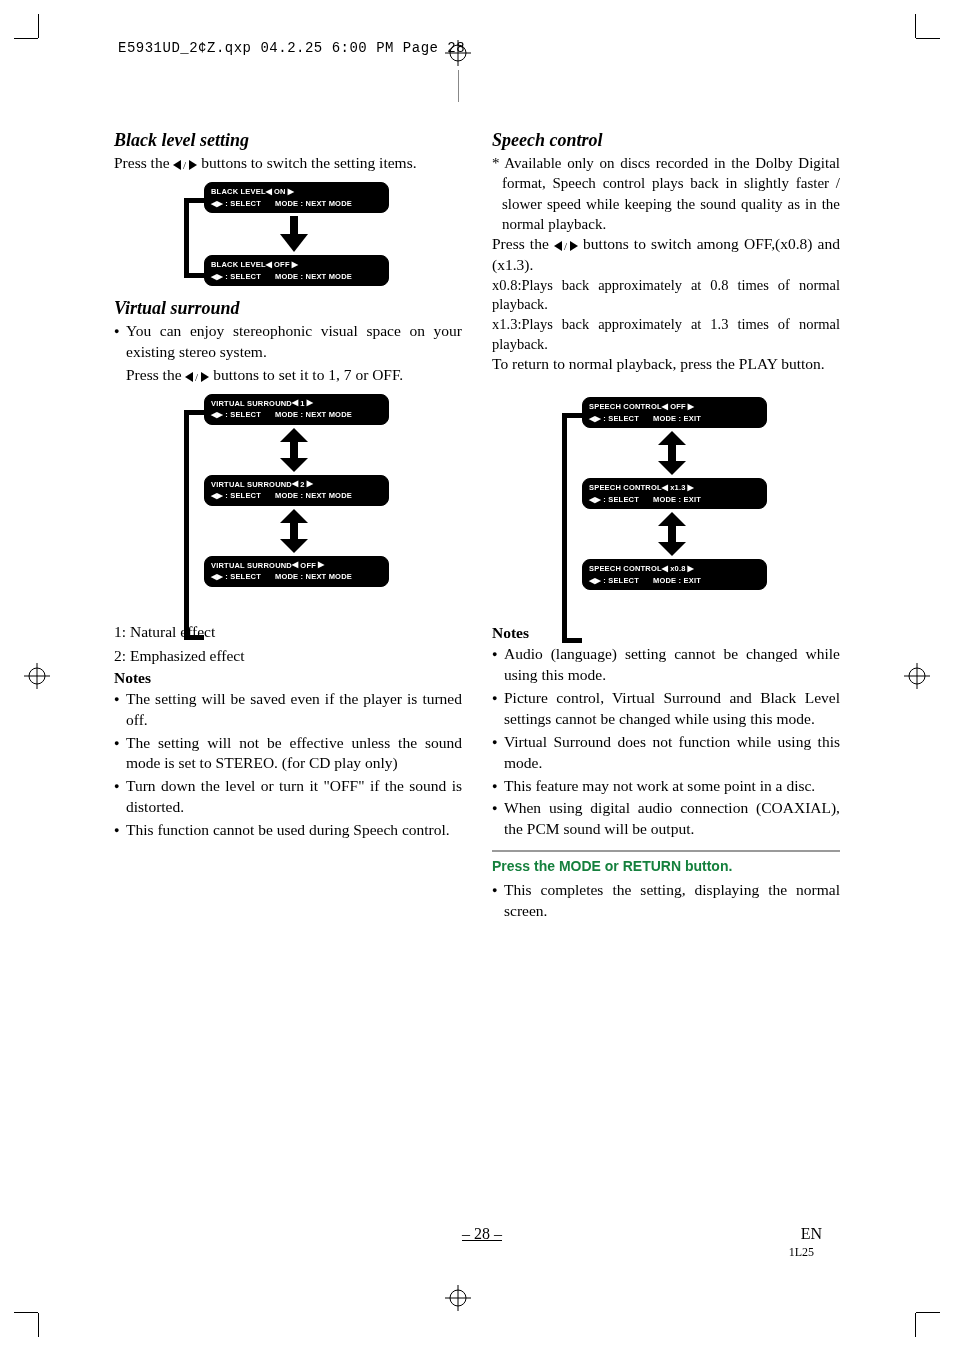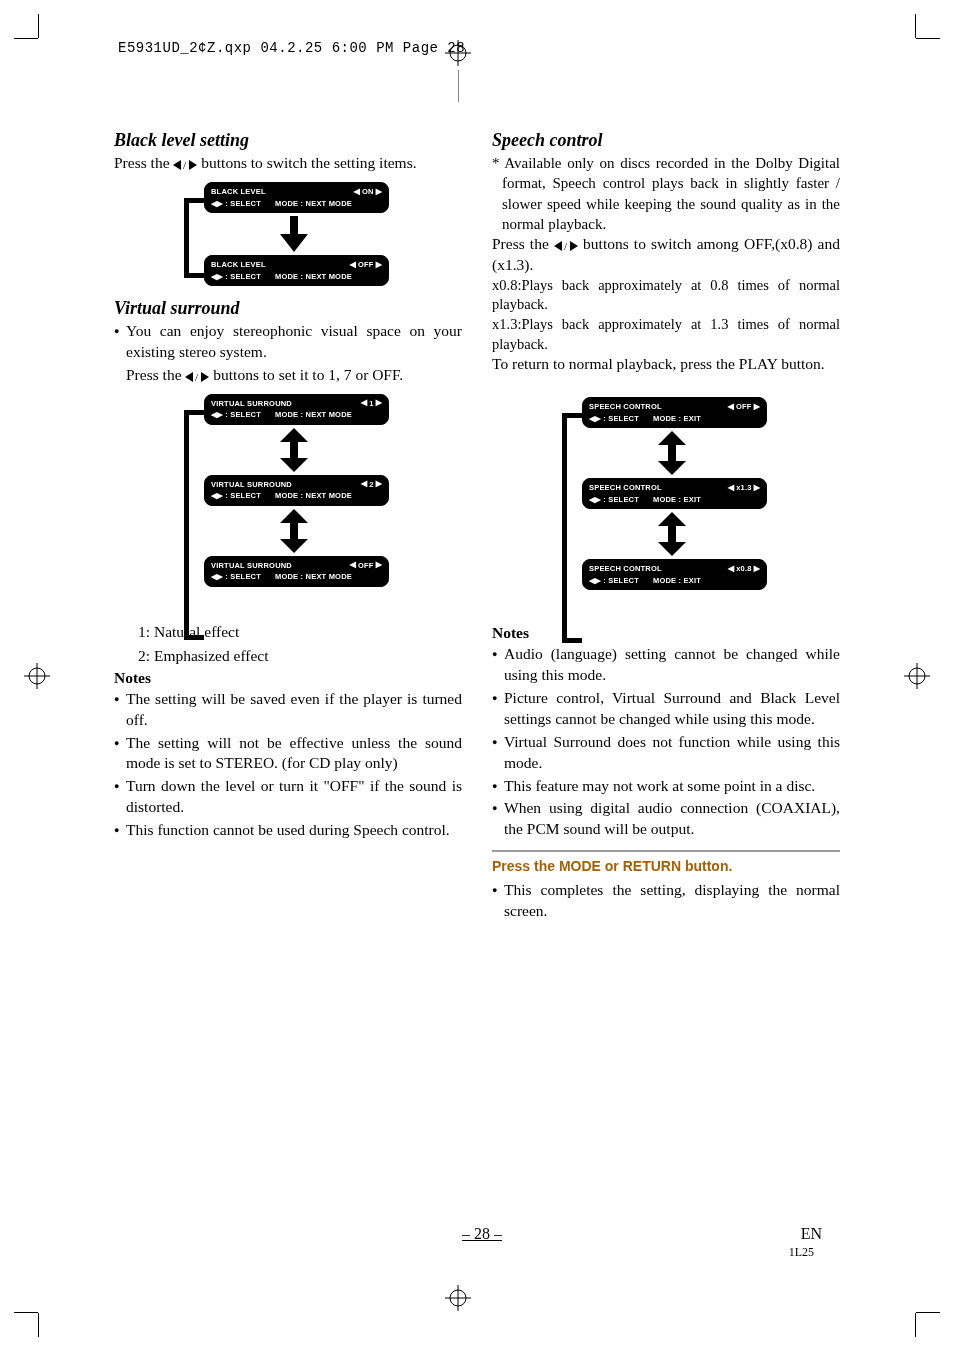--- a/index.html
+++ b/index.html
@@ -70,21 +70,21 @@
     font-weight: bold;
     padding: 3px 6px;
     display: flex;
     flex-direction: column;
     justify-content: space-around;
     letter-spacing: 0.2px;
     position: relative;
     z-index: 2;
     margin-left: 20px;
   }
-  .osd-row1 { display: flex; justify-content: space-between; align-items: center; }
+  .osd-row1 { display: flex; justify-content: flex-start; align-items: center; }
   .osd-val { display: inline-flex; align-items: center; gap: 2px; }
   .osd-tri-l, .osd-tri-r { font-size: 8px; line-height: 1; }
   .osd-row2 { display: flex; gap: 14px; }
   .flow-down {
     width: 28px; height: 36px;
     margin: 3px 0 3px 96px;
     position: relative; z-index:2;
   }
   .flow-down svg, .flow-up svg { width: 100%; height: 100%; }
   .flow-updown { width: 28px; height: 44px; margin: 3px 0 3px 96px; position:relative; z-index:2; }
@@ -99,27 +99,27 @@
   }
   .flow-loop-3 {
     position: absolute;
     left: 0; top: 16px;
     width: 20px;
     border-left: 5px solid #000;
     border-bottom: 5px solid #000;
     border-top: 5px solid #000;
     z-index:1;
   }
-  .legend { margin-top: 6px; margin-left: 24px; }
+  .legend { margin-top: 6px; }
   .notes-title { font-weight: bold; margin-top: 4px; }
   ul.bullets { list-style: none; padding-left: 0; margin-top: 2px; }
   ul.bullets li { position: relative; padding-left: 12px; text-align: justify; margin-bottom: 2px; line-height:1.35;}
   ul.bullets li::before { content: "●"; position: absolute; left: 0; top: 4px; font-size: 9px; }
   .step-sep { height: 1.5px; background: #9a9a9a; margin: 10px 0 6px; }
-  .step-text { color: #a16207; font-family: Arial, sans-serif; font-weight: bold; font-size: 14px; margin-bottom: 6px;}
+  .step-text { color: #15803d; font-family: Arial, sans-serif; font-weight: bold; font-size: 14px; margin-bottom: 6px;}
   .footnote { font-size: 15px; line-height: 1.35; text-align: justify; padding-left: 10px; text-indent:-10px;}
   .page-footer {
     position: absolute; bottom: 126px; left: 0; width: 954px;
     font-size: 16px;
   }
   .page-num { position: absolute; left: 462px; text-decoration: underline; }
   .page-lang { position: absolute; right: 132px; text-align: center; font-size: 16px;}
   .page-code { position: absolute; right: 140px; top: 20px; font-size: 12px;}
   .spacer-top { height: 14px; }
 </style>

